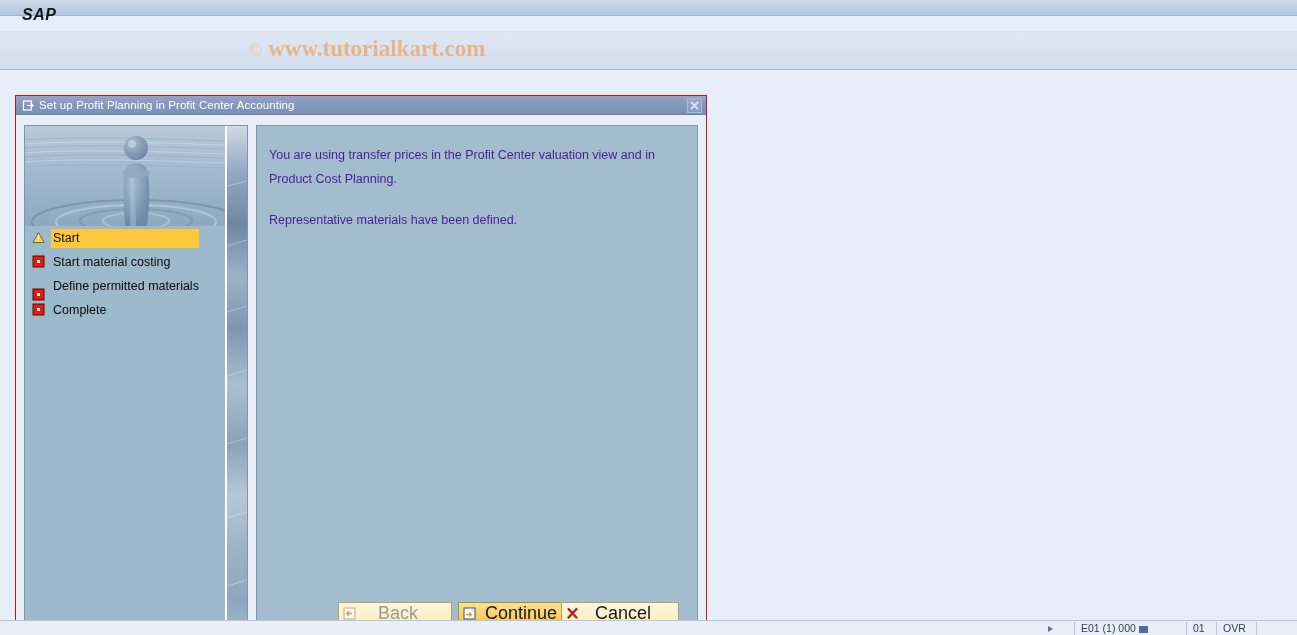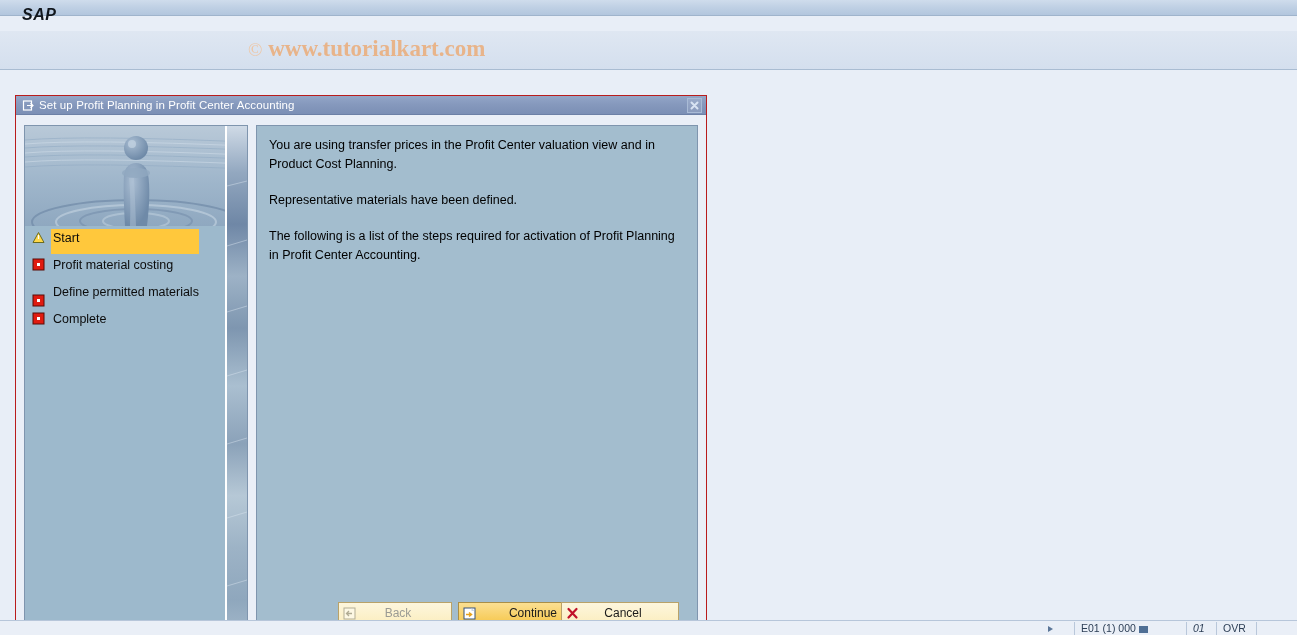--- a/index.html
+++ b/index.html
@@ -142,21 +142,21 @@
   .step-ico {
     position: absolute;
     left: 7px; top: 3px;
     width: 13px; height: 13px;
   }
   .step-ico svg { display: block; }
   .step-label {
     font-size: 12.5px;
     color: #0b0b0b;
     line-height: 15px;
-    padding: 2px 4px 8px 2px;
+    padding: 2px 4px 2px 2px;
     max-width: 150px;
   }
   .step.active .step-label {
     background: #ffc83c;
     width: 148px;
     box-sizing: border-box;
   }
 
   
   .pane-strip {
@@ -178,42 +178,42 @@
     position: absolute;
     left: 240px; top: 9px;
     width: 442px; height: 578px;
     background: #a3bdce;
     border: 1px solid #7f95ae;
     box-sizing: border-box;
     padding: 10px 12px;
   }
   .para {
     font-size: 12.5px;
-    line-height: 19px;
-    color: #000000;
-    margin: 0 0 17px 0;
+    line-height: 24px;
+    color: #4c1d95;
+    margin: 7px 0 17px 0;
     max-width: 412px;
   }
 
   
   .btnbar {
     position: absolute;
     left: 0; bottom: 0px;
     width: 690px; height: 44px;
   }
   .btn {
     position: absolute;
     top: 12px;
     height: 22px;
     border: 1px solid #b9a269;
     box-sizing: border-box;
     display: flex;
     align-items: center;
     cursor: pointer;
-    font-size: 12px;
+    font-size: 18px;
   }
   .btn .bico {
     width: 20px;
     display: flex;
     align-items: center;
     justify-content: center;
     flex: 0 0 20px;
   }
   .btn .blabel {
     flex: 1;
@@ -252,21 +252,21 @@
     position: absolute;
     top: 1px;
     white-space: nowrap;
     border-left: 1px solid #b9c7da;
     padding-left: 6px;
     height: 13px;
     line-height: 13px;
   }
   #sb-arrow { left: 1048px; border-left: none; padding-left: 0; }
   #sb-sys   { left: 1074px; }
-  #sb-num   { left: 1186px; font-style: italic; }
+  #sb-num   { left: 1186px; }
   #sb-ovr   { left: 1216px; }
   #sb-end   { left: 1256px; }
   .sb-tri {
     display: inline-block;
     width: 0; height: 0;
     border-left: 5px solid #5b7698;
     border-top: 3px solid transparent;
     border-bottom: 3px solid transparent;
     vertical-align: middle;
   }
@@ -364,21 +364,21 @@
           <span class="step-label">Start</span>
         </div>
 
         <div class="step">
           <span class="step-ico">
             <svg width="13" height="13" viewBox="0 0 13 13">
               <rect x="1" y="1" width="11" height="11" fill="#e01b10" stroke="#5a0c06" stroke-width="1"></rect>
               <rect x="5" y="5" width="3" height="3" fill="#ffffff"></rect>
             </svg>
           </span>
-          <span class="step-label">Profit material costing</span>
+          <span class="step-label">Start material costing</span>
         </div>
 
 
         <div class="step">
           <span class="step-ico" style="top:12px">
             <svg width="13" height="13" viewBox="0 0 13 13">
               <rect x="1" y="1" width="11" height="11" fill="#e01b10" stroke="#5a0c06" stroke-width="1"></rect>
               <rect x="5" y="5" width="3" height="3" fill="#ffffff"></rect>
             </svg>
           </span>
@@ -428,21 +428,20 @@
               <path d="M0 522 L20 516"></path>
           </g>
         </svg>
       </div>
 
     </div>
 
     <div class="right-pane">
       <p class="para">You are using transfer prices in the Profit Center valuation view and in Product Cost Planning.</p>
       <p class="para">Representative materials have been defined.</p>
-      <p class="para">The following is a list of the steps required for activation of Profit Planning in Profit Center Accounting.</p>
     </div>
 
     <div class="btnbar">
 
       <div class="btn" id="btn-back">
         <span class="bico">
           <svg width="13" height="13" viewBox="0 0 13 13">
             <rect x="1" y="1" width="11" height="11" fill="#fdf8e4" stroke="#b3ae95" stroke-width="1"></rect>
             <path d="M9 6.5 H4 M6 4 L3.5 6.5 L6 9" fill="none" stroke="#b0ab93" stroke-width="1.3"></path>
           </svg>

